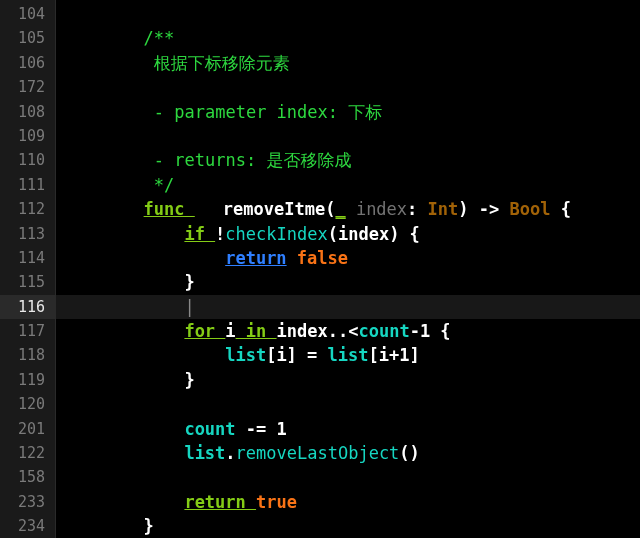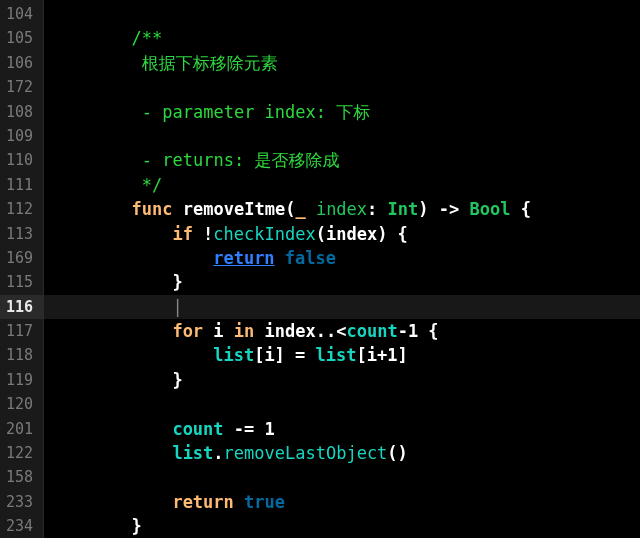--- a/index.html
+++ b/index.html
@@ -6,83 +6,83 @@
   html, body { width: 640px; height: 538px; overflow: hidden; }
   body {
     background: #000;
     font-family: "SF Mono", "Menlo", "Consolas", monospace;
     font-size: 17px;
     line-height: 24.4px;
     display: flex;
   }
   .gutter {
     background: #1a1a1a;
-    width: 44px;
+    width: 56px;
     flex-shrink: 0;
     border-right: 1px solid #2a2a2a;
     padding-top: 2px;
   }
   .gutter .ln {
     color: #7a7a7a;
     text-align: right;
     padding-right: 10px;
     font-size: 15px;
     height: 24.4px;
     line-height: 24.4px;
   }
   .gutter .ln.current {
     color: #e8e8e8;
-    font-weight: 700;
+    font-weight: 400;
     background: #2a2a2a;
   }
   .code {
     flex: 1;
     background: #000;
     padding-top: 2px;
     position: relative;
     white-space: pre;
   }
   .row {
     height: 24.4px;
     line-height: 24.4px;
     padding-left: 6px;
   }
   .row.current {
     background: #181818;
   }
   .tok-comment { color: #2dd83f; } 
-  .tok-keyword { color: #fdba74; font-weight: 600; } 
-  .tok-funcname { color: #ffffff; font-weight: 600; }
-  .tok-param { color: #22c55e; } 
-  .tok-type { color: #22c55e; font-weight: 600; } 
+  .tok-keyword { color: #84cc16; font-weight: 600; text-decoration: underline; } 
+  .tok-funcname { color: #ffffff; font-weight: 600; margin-left: 28px; }
+  .tok-param { color: #737373; } 
+  .tok-type { color: #a16207; font-weight: 600; } 
   .tok-plain { color: #ffffff; font-weight: 600;}
   .tok-id { color: #ffffff; font-weight: 600;}
   .tok-call { color: #16d6c1; } 
   .tok-prop { color: #16d6c1; font-weight: bold; }
   .tok-num { color: #ffffff; font-weight: 600;}
   .tok-return-link { color: #2f7fff; text-decoration: underline; font-weight: 600;}
-  .tok-bool { color: #0369a1; font-weight: 600;}
+  .tok-bool { color: #f97316; font-weight: 600;}
   .cursor-bar { color: #888; }
   .indent { display:inline-block; }
 </style>
 </head>
 <body>
 
 <div class="gutter" id="gutter">
     <div class="ln">104</div>
     <div class="ln">105</div>
     <div class="ln">106</div>
     <div class="ln">172</div>
     <div class="ln">108</div>
     <div class="ln">109</div>
     <div class="ln">110</div>
     <div class="ln">111</div>
     <div class="ln">112</div>
     <div class="ln">113</div>
-    <div class="ln">169</div>
+    <div class="ln">114</div>
     <div class="ln">115</div>
     <div class="ln current">116</div>
     <div class="ln">117</div>
     <div class="ln">118</div>
     <div class="ln">119</div>
     <div class="ln">120</div>
     <div class="ln">201</div>
     <div class="ln">122</div>
     <div class="ln">158</div>
     <div class="ln">233</div>

